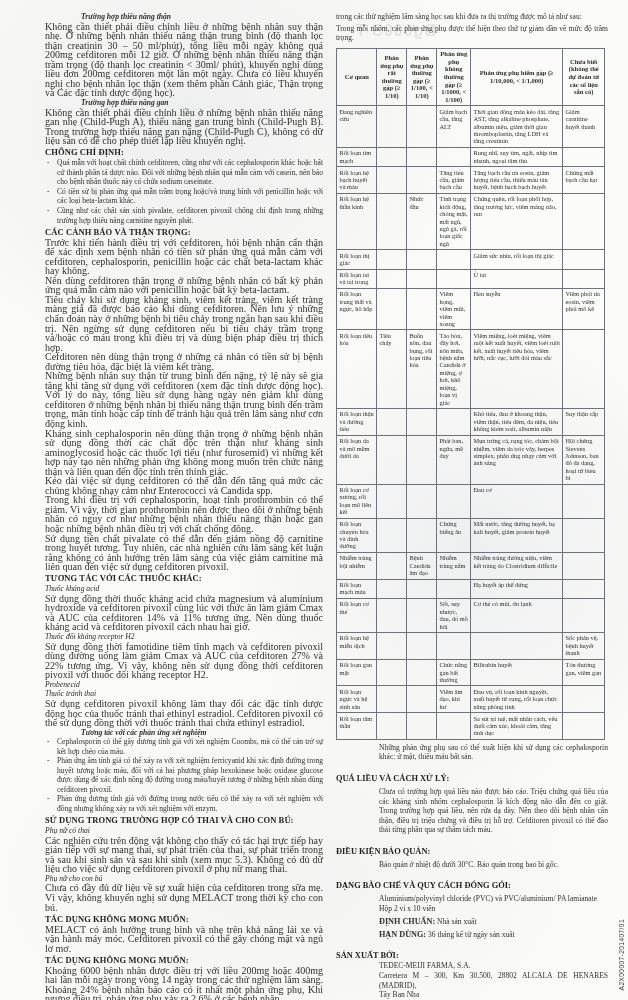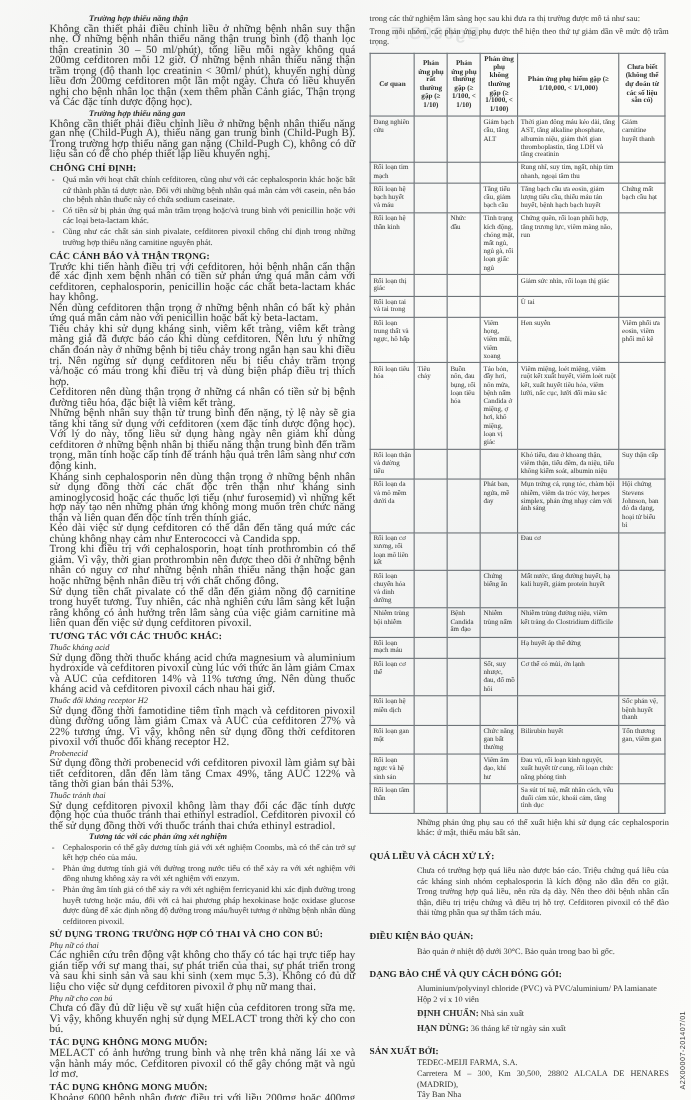--- a/index.html
+++ b/index.html
@@ -235,30 +235,29 @@
 
     <div class="head">TƯƠNG TÁC VỚI CÁC THUỐC KHÁC:</div>
 
     <div class="subhead-i2">Thuốc kháng acid</div>
     <div class="body-text">Sử dụng đồng thời thuốc kháng acid chứa magnesium và aluminium hydroxide và cefditoren pivoxil cùng lúc với thức ăn làm giảm Cmax và AUC của cefditoren 14% và 11% tương ứng. Nên dùng thuốc kháng acid và cefditoren pivoxil cách nhau hai giờ.</div>
 
     <div class="subhead-i2">Thuốc đối kháng receptor H2</div>
     <div class="body-text">Sử dụng đồng thời famotidine tiêm tĩnh mạch và cefditoren pivoxil dùng đường uống làm giảm Cmax và AUC của cefditoren 27% và 22% tương ứng. Vì vậy, không nên sử dụng đồng thời cefditoren pivoxil với thuốc đối kháng receptor H2.</div>
 
     <div class="subhead-i2">Probenecid</div>
-    <div class="body-text">Sử dụng đồng thời probenecid với cefditoren pivoxil làm giảm sự bài tiết cefditoren, dẫn đến làm tăng Cmax 49%, tăng AUC 122% và tăng thời gian bán thải 53%.</div>
 
     <div class="subhead-i2">Thuốc tránh thai</div>
     <div class="body-text">Sử dụng cefditoren pivoxil không làm thay đổi các đặc tính dược động học của thuốc tránh thai ethinyl estradiol. Cefditoren pivoxil có thể sử dụng đồng thời với thuốc tránh thai chứa ethinyl estradiol.</div>
 
     <div class="subhead-i">Tương tác với các phản ứng xét nghiệm</div>
     <ul class="bulletlist">
       <li>Cephalosporin có thể gây dương tính giả với xét nghiệm Coombs, mà có thể cản trở sự kết hợp chéo của máu.</li>
+      <li>Phản ứng âm tính giả có thể xảy ra với xét nghiệm ferricyanid khi xác định đường trong huyết tương hoặc máu, đối với cả hai phương pháp hexokinase hoặc oxidase glucose được dùng để xác định nồng độ đường trong máu/huyết tương ở những bệnh nhân dùng cefditoren pivoxil.</li>
       <li>Phản ứng dương tính giả với đường trong nước tiểu có thể xảy ra với xét nghiệm với đồng nhưng không xảy ra với xét nghiệm với enzym.</li>
-      <li>Phản ứng âm tính giả có thể xảy ra với xét nghiệm ferricyanid khi xác định đường trong huyết tương hoặc máu, đối với cả hai phương pháp hexokinase hoặc oxidase glucose được dùng để xác định nồng độ đường trong máu/huyết tương ở những bệnh nhân dùng cefditoren pivoxil.</li>
     </ul>
 
     <div class="head">SỬ DỤNG TRONG TRƯỜNG HỢP CÓ THAI VÀ CHO CON BÚ:</div>
     <div class="subhead-i2">Phụ nữ có thai</div>
     <div class="body-text">Các nghiên cứu trên động vật không cho thấy có tác hại trực tiếp hay gián tiếp với sự mang thai, sự phát triển của thai, sự phát triển trong và sau khi sinh sản và sau khi sinh (xem mục 5.3). Không có đủ dữ liệu cho việc sử dụng cefditoren pivoxil ở phụ nữ mang thai.</div>
     <div class="subhead-i2">Phụ nữ cho con bú</div>
     <div class="body-text">Chưa có đầy đủ dữ liệu về sự xuất hiện của cefditoren trong sữa mẹ. Vì vậy, không khuyến nghị sử dụng MELACT trong thời kỳ cho con bú.</div>
 
     <div class="head">TÁC DỤNG KHÔNG MONG MUỐN:</div>
     <div class="body-text">MELACT có ảnh hưởng trung bình và nhẹ trên khả năng lái xe và vận hành máy móc. Cefditoren pivoxil có thể gây chóng mặt và ngủ lơ mơ.</div>

